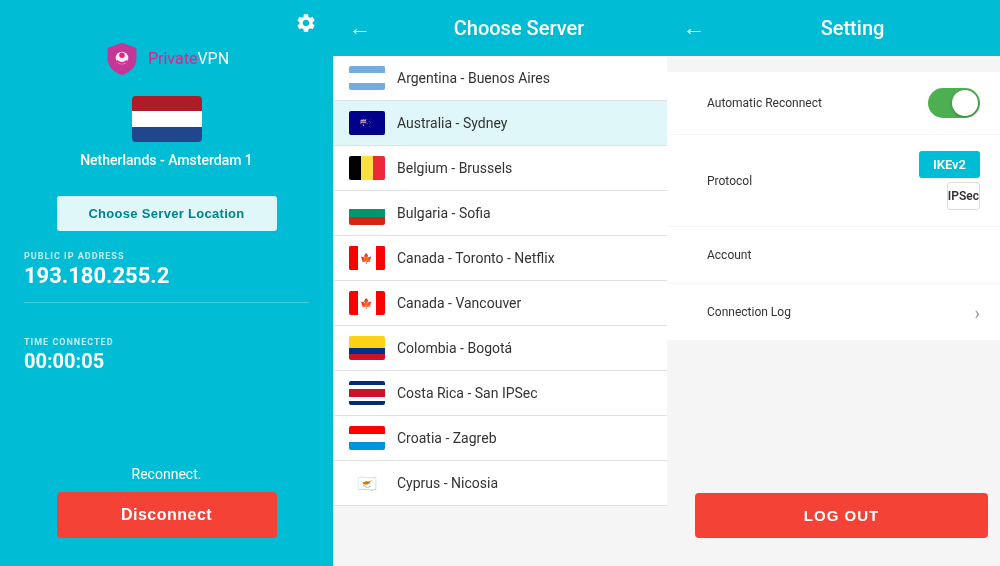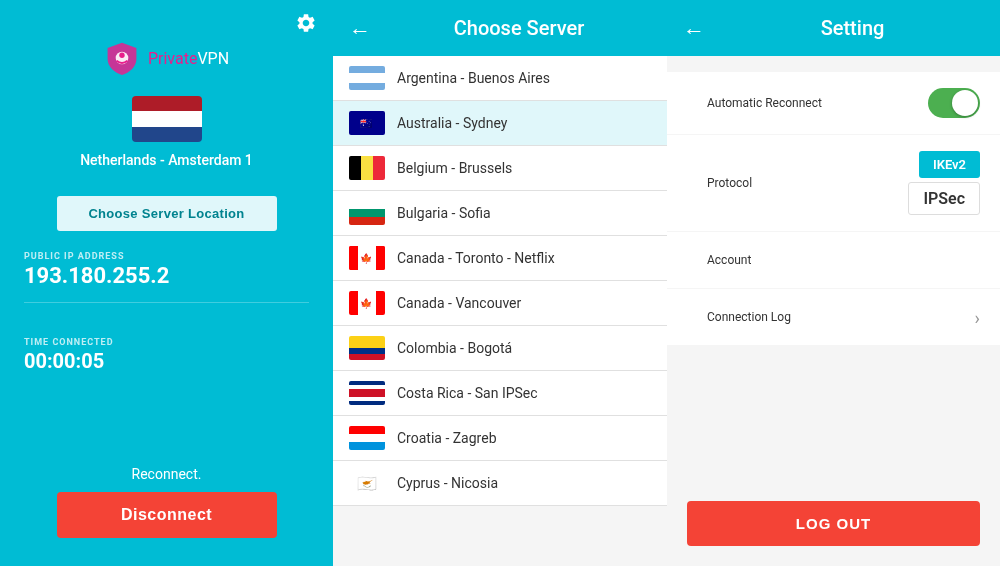--- a/index.html
+++ b/index.html
@@ -324,39 +324,39 @@
       color: #fff;
       padding: 6px 14px;
       border-radius: 3px;
       font-size: 13px;
       font-weight: 600;
     }
 
     .ipsec-badge {
       background: #fff;
       color: #333;
-      padding: 6px 14px;
+      padding: 6px 0;
       border-radius: 3px;
-      font-size: 16px;
+      font-size: 12px;
       font-weight: 600;
       border: 1px solid #ddd;
     }
 
     .chevron-right {
       color: #999;
       font-size: 18px;
     }
 
     .log-out-btn {
       background: #f44336;
       color: #fff;
       border: none;
       padding: 14px 0;
       width: calc(100% - 40px);
-      margin: 20px;
+      margin: 28px;
       font-size: 15px;
       font-weight: 700;
       border-radius: 4px;
       cursor: pointer;
       letter-spacing: 1px;
     }
 
     .protocol-wrapper {
       display: flex;
       flex-direction: column;

